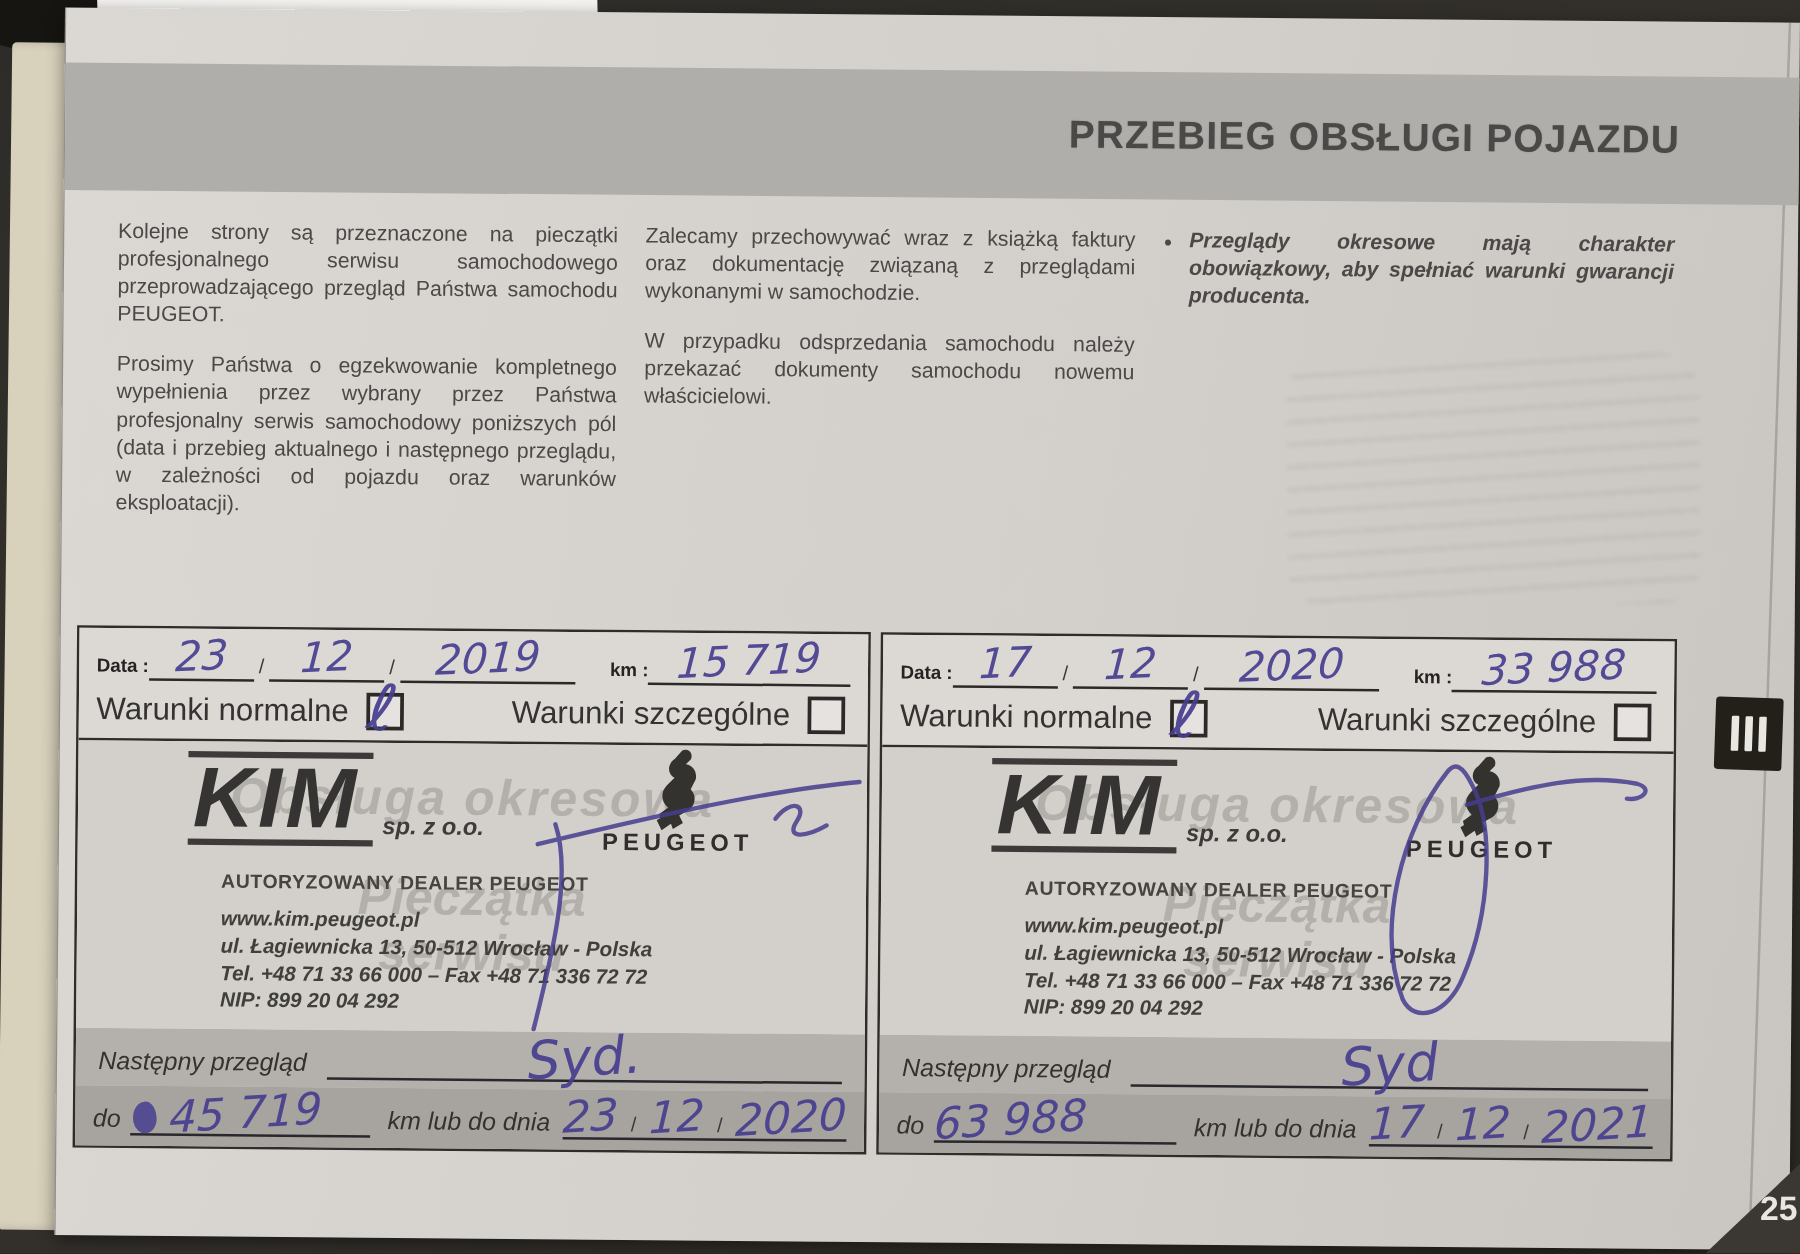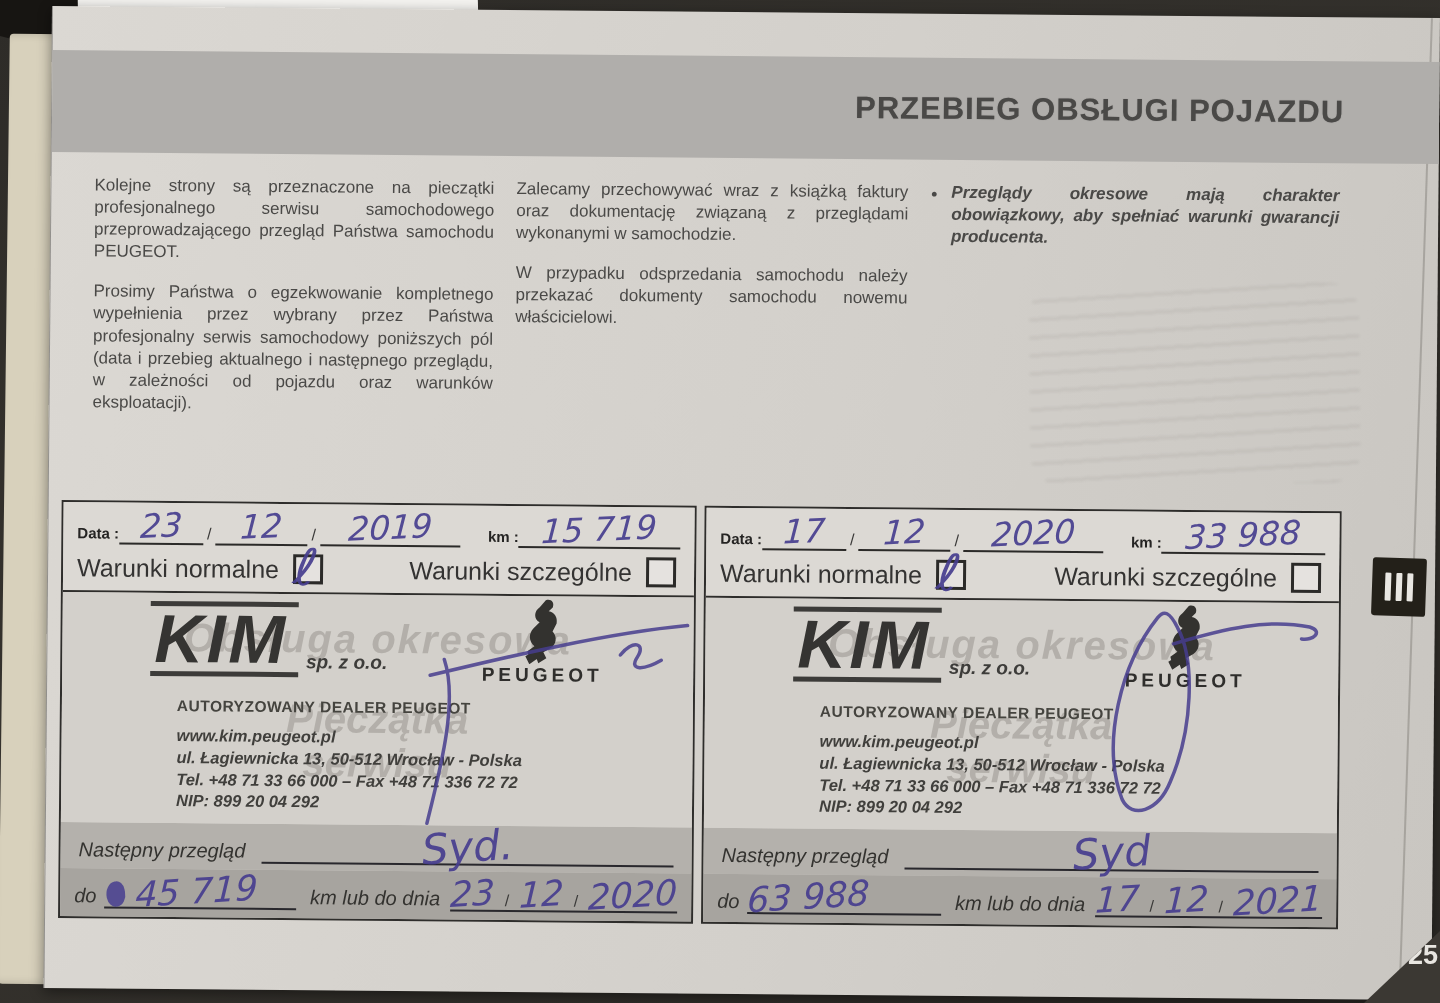--- a/index.html
+++ b/index.html
@@ -9,21 +9,21 @@
     background:linear-gradient(160deg,#2e2c28 0%,#35322d 55%,#2b2925 100%);
     font-family:"Liberation Sans",sans-serif;
   }
   
   .desk-white{position:absolute;left:78px;top:-14px;width:400px;height:46px;background:#f4f3f0;transform:rotate(-1.4deg);}
   .dark-topleft{position:absolute;left:-40px;top:-34px;width:170px;height:80px;background:#171512;transform:rotate(14deg);}
   .underpage{position:absolute;left:4px;top:34px;width:58px;height:950px;background:#d8d1bc;transform:rotate(.7deg);border-radius:4px;box-shadow:inset -6px 0 8px rgba(0,0,0,.18);}
   .tab-iii{position:absolute;left:1372px;top:558px;width:54px;height:58px;background:#232019;border-radius:3px;display:flex;align-items:center;justify-content:center;gap:5px;transform:rotate(2deg);}
   .tab-iii i{display:block;width:6px;height:28px;background:#e9e7e2;border-radius:1px;}
   .corner-br{position:absolute;right:0;bottom:0;width:76px;height:72px;background:#3b3833;clip-path:polygon(100% 0,100% 100%,0 100%);}
-  .corner-br span{position:absolute;right:2px;bottom:32px;color:#e8e6e1;font-weight:bold;font-size:27px;}
+  .corner-br span{position:absolute;right:2px;bottom:20px;color:#e8e6e1;font-weight:bold;font-size:27px;}
   
   .page-surface{
     position:absolute;left:52px;top:6px;width:1388px;height:982px;
     background:linear-gradient(100deg,#dbd8d3 0%,#d3d0cb 55%,#c9c6c1 100%);
     transform:rotate(.5deg);transform-origin:0 0;
     border-left:1px solid rgba(0,0,0,.28);
     box-shadow:0 4px 14px rgba(0,0,0,.45);
   }
   .page-edge{position:absolute;left:1366px;top:0;width:2px;height:100%;background:rgba(85,82,77,.3);transform:rotate(1.4deg);}
   .header-band{position:absolute;left:0;top:44px;width:100%;height:102px;background:#b0aeab;display:flex;align-items:center;justify-content:flex-end;}

